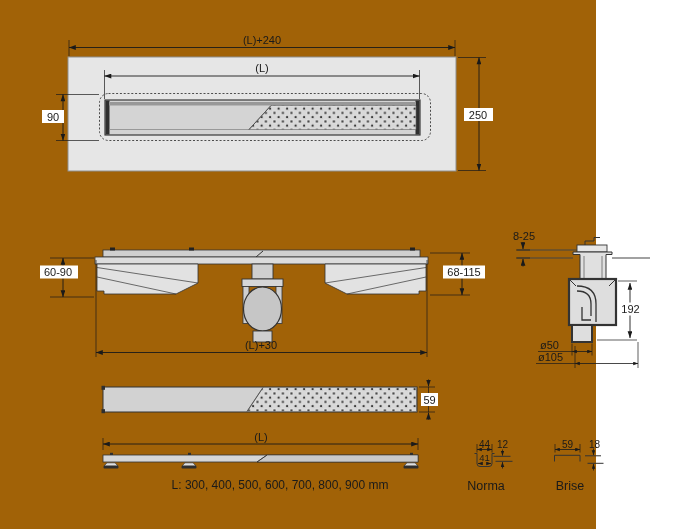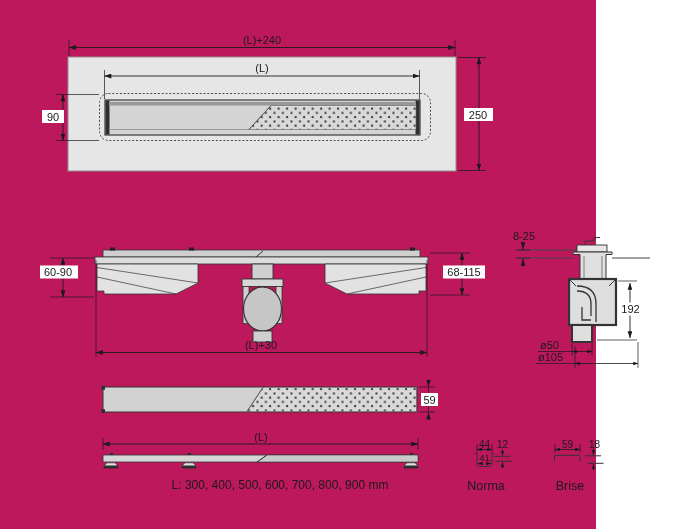--- a/index.html
+++ b/index.html
@@ -1,16 +1,16 @@
 <!DOCTYPE html>
 <html><head>
 <meta charset="utf-8">
 <style>
   html,body{margin:0;padding:0;background:#ffffff;}
-  .stage{width:596px;height:529px;position:relative;background:#be185d;}
+  .stage{width:596px;height:529px;position:relative;background:#a16207;}
   svg{display:block;}
   .dim{font-family:"Liberation Sans",sans-serif;font-size:11px;fill:#1a1a1a;}
   .dim-s{font-family:"Liberation Sans",sans-serif;font-size:10px;fill:#1a1a1a;}
   .dim-xs{font-family:"Liberation Sans",sans-serif;font-size:9.5px;fill:#1a1a1a;}
   .lbl{font-family:"Liberation Sans",sans-serif;font-size:12.5px;fill:#1a1a1a;}
   .note{font-family:"Liberation Sans",sans-serif;font-size:12px;fill:#1a1a1a;}
   .dl{stroke:#1a1a1a;stroke-width:0.9;fill:none;}
   .dl2{stroke:#1a1a1a;stroke-width:0.8;fill:none;}
   .ext{stroke:#1a1a1a;stroke-width:0.7;fill:none;}
   .edge{stroke:#333;fill:none;}

